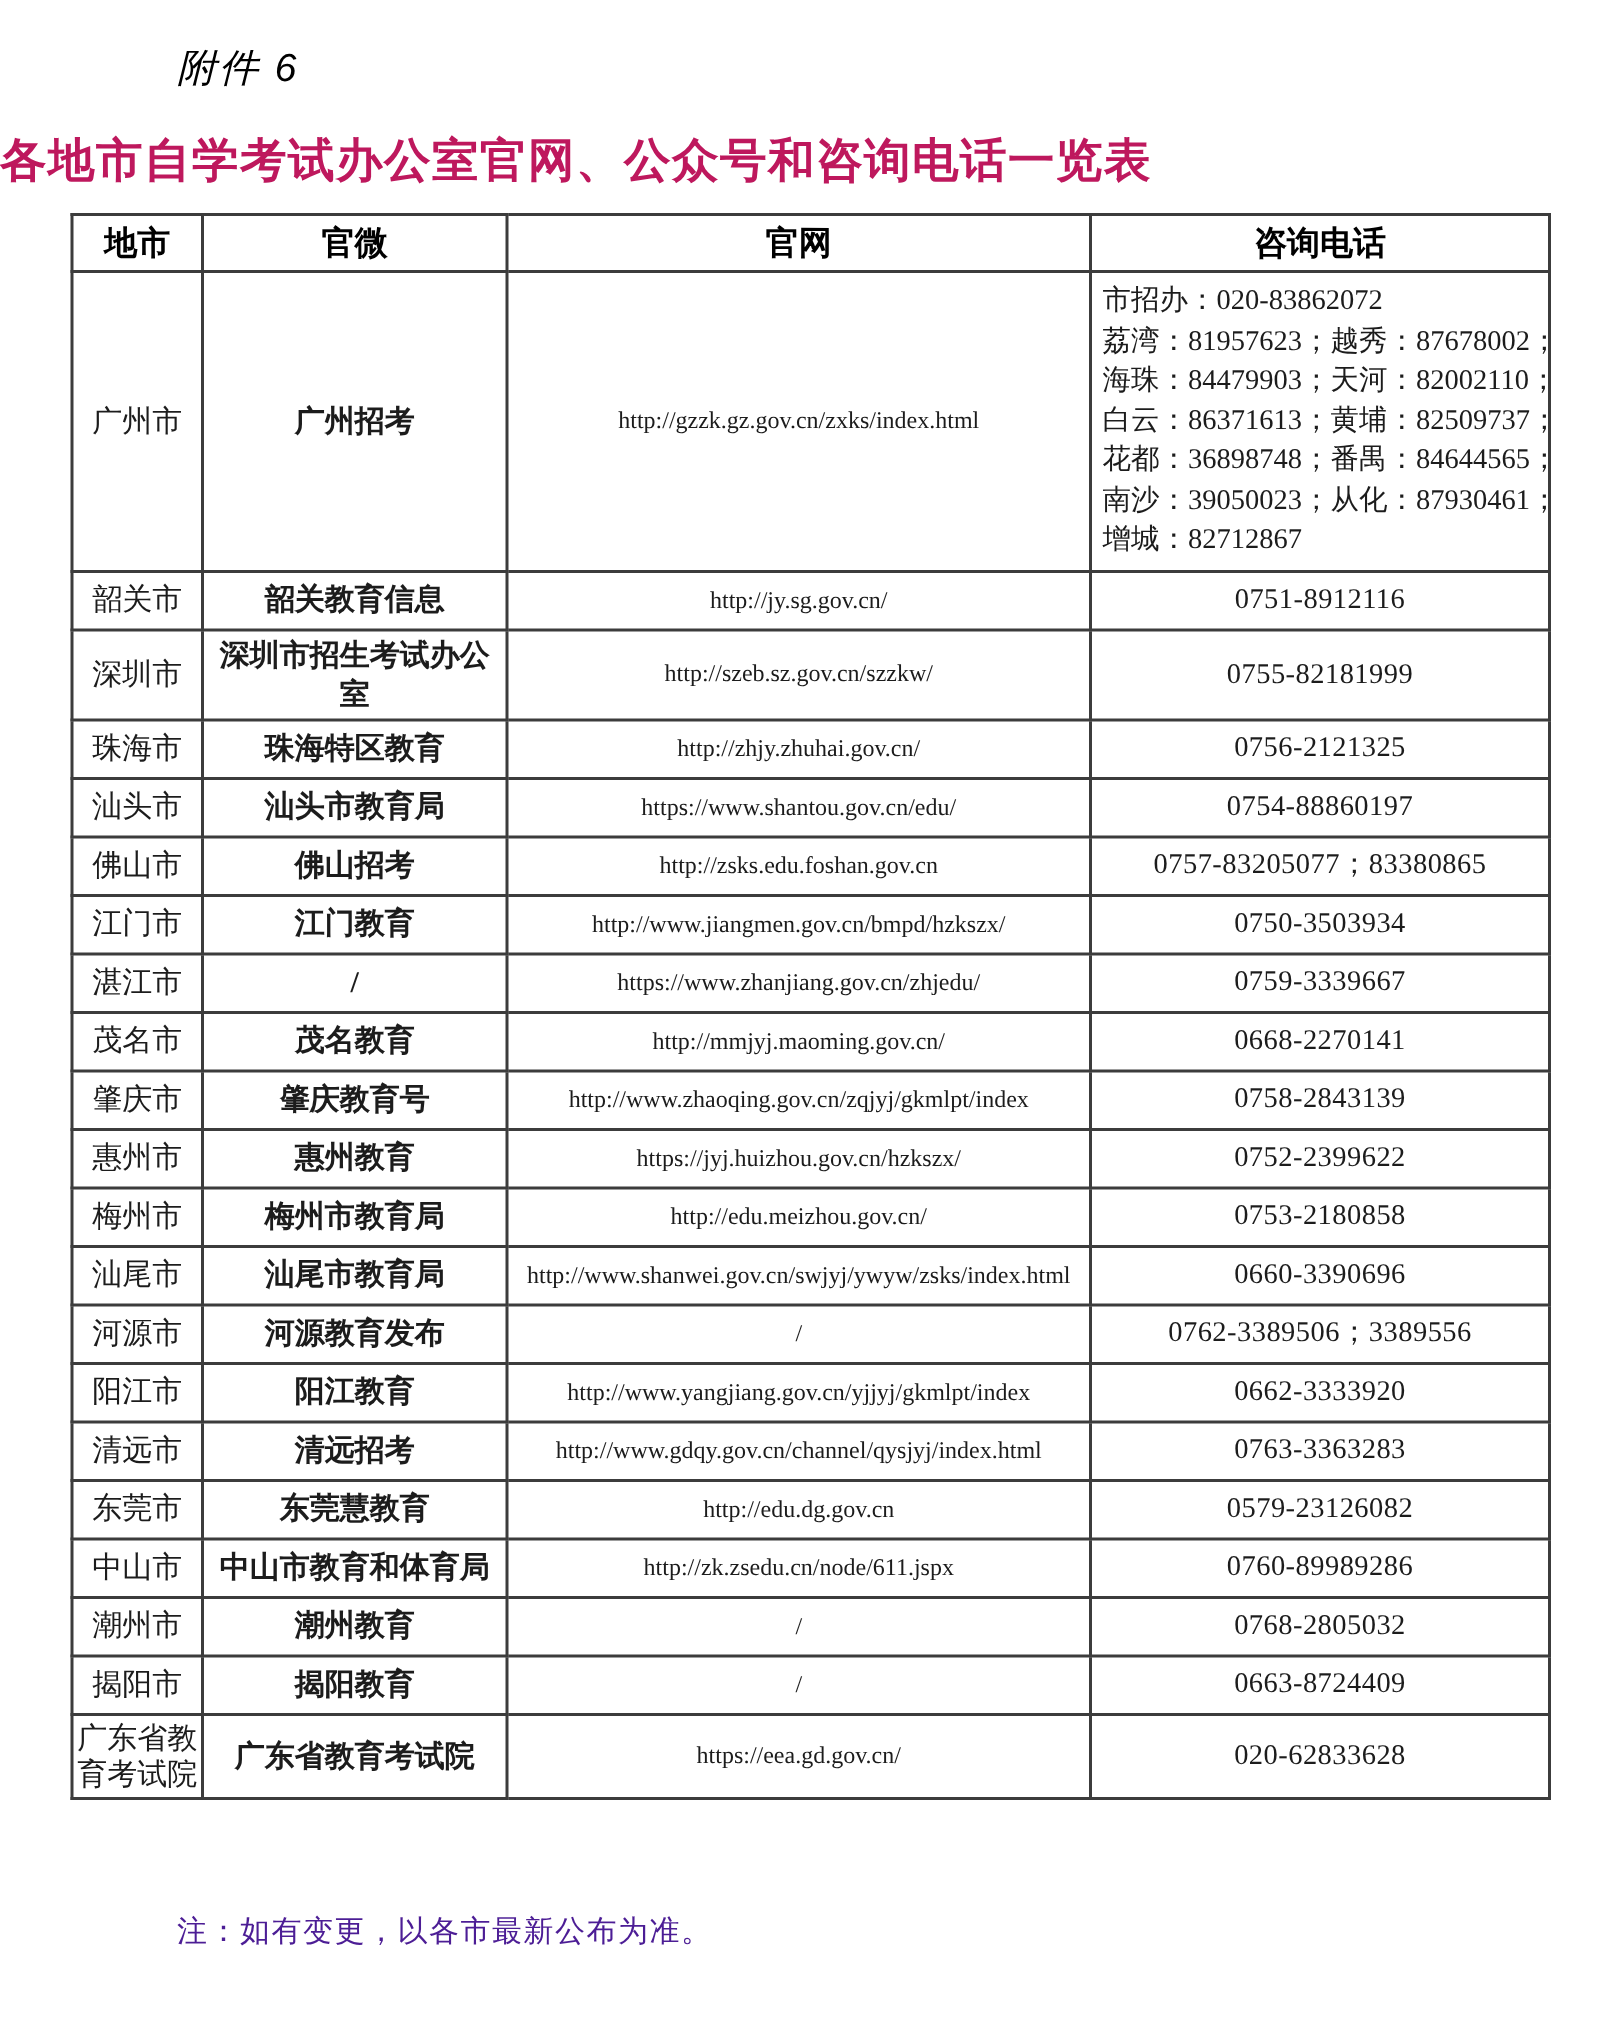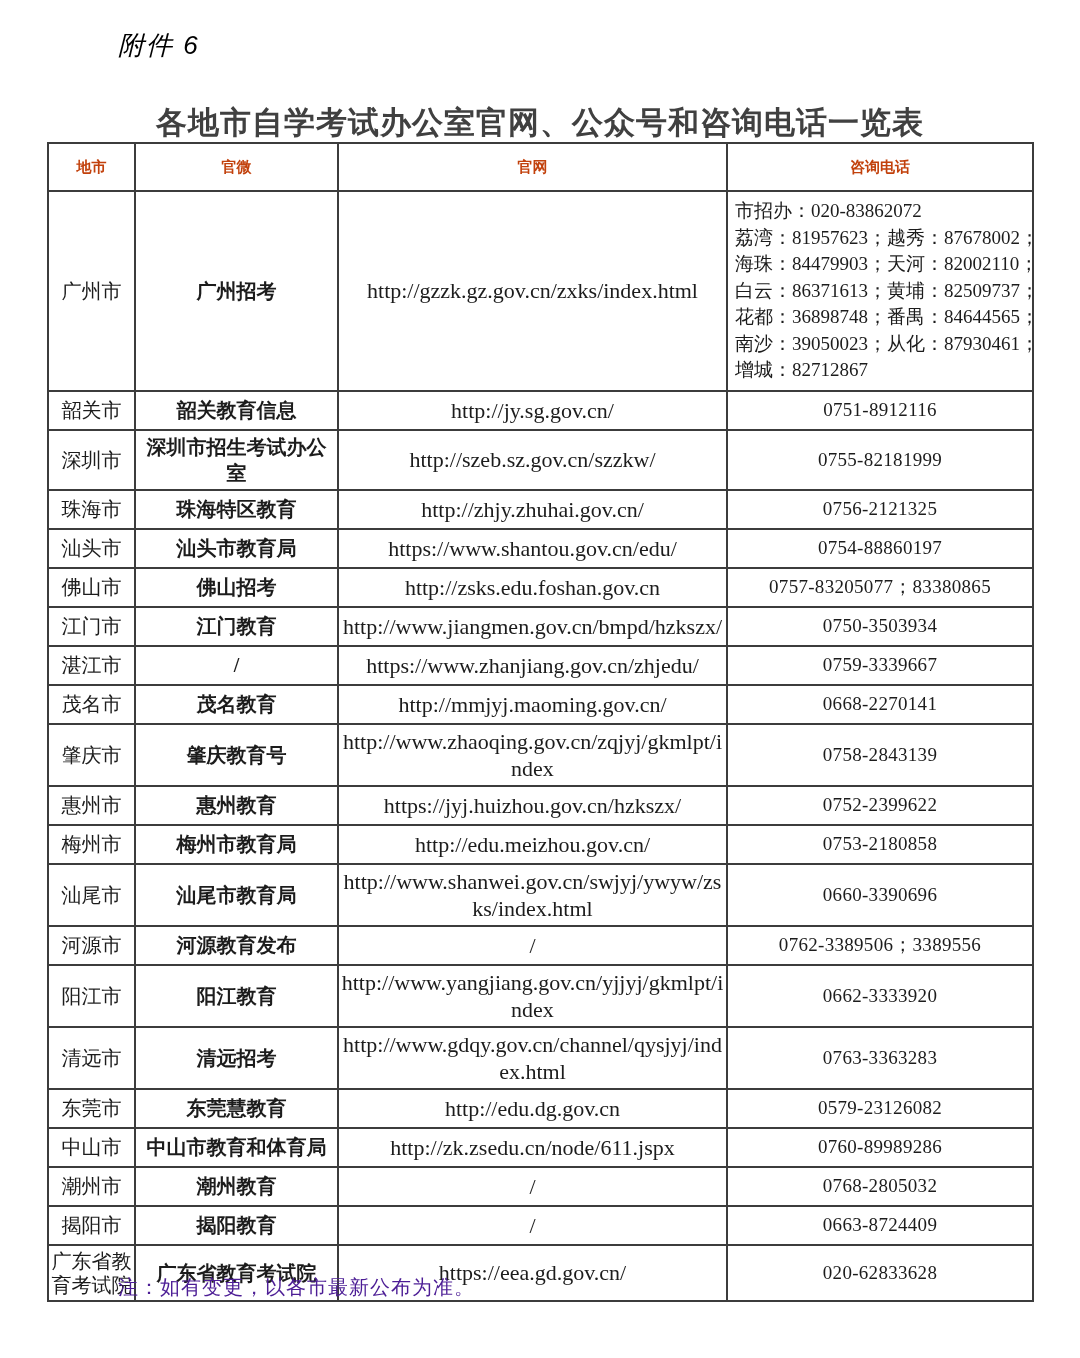--- a/index.html
+++ b/index.html
@@ -20,27 +20,26 @@
     font-family: "Liberation Sans", "DejaVu Sans", sans-serif;
     color: #000000;
     letter-spacing: 2px;
     font-style: italic;
   }
 
   .doc-title {
     position: absolute;
     top: 86px; left: 0;
     width: 100%;
-    text-align: center;
+    text-align: left;
     font-size: 31px;
     font-weight: bold;
     font-family: "Liberation Sans", "DejaVu Sans", sans-serif;
-    color: #404040;
+    color: #be185d;
     letter-spacing: 1px;
-    margin-top: 16px;
   }
 
   table.contact-table {
     position: absolute;
     left: 47px; top: 142px;
     width: 985px;
     border-collapse: collapse;
     table-layout: fixed;
   }
   .contact-table col.c-city   { width: 87px; }
@@ -51,30 +50,30 @@
   .contact-table th, .contact-table td {
     border: 2px solid #3c3c3c;
     text-align: center;
     vertical-align: middle;
     padding: 3px 4px;
     overflow: hidden;
   }
   .contact-table th {
     font-family: "Liberation Sans", "DejaVu Sans", sans-serif;
     font-weight: bold;
-    font-size: 15px;
-    height: 48px;
-    color: #c2410c;
+    font-size: 22px;
+    height: 28px;
+    color: #000000;
   }
   .contact-table tbody td { height: 39px; font-size: 20px; line-height: 26px; }
 
   .contact-table td.col-city { font-size: 20px; line-height: 24px; padding: 3px 2px; }
   .contact-table td.col-wechat { font-size: 20px; padding: 3px 2px; font-weight: bold; }
   .contact-table td.col-site {
-    font-size: 22px;
+    font-size: 16px;
     word-break: break-all;
     line-height: 27px;
     padding: 3px 2px;
   }
   .contact-table td.col-phone { font-size: 19px; letter-spacing: 0.3px; }
 
   .contact-table td.phone-multi {
     text-align: left;
     font-size: 19px;
     line-height: 26.5px;

